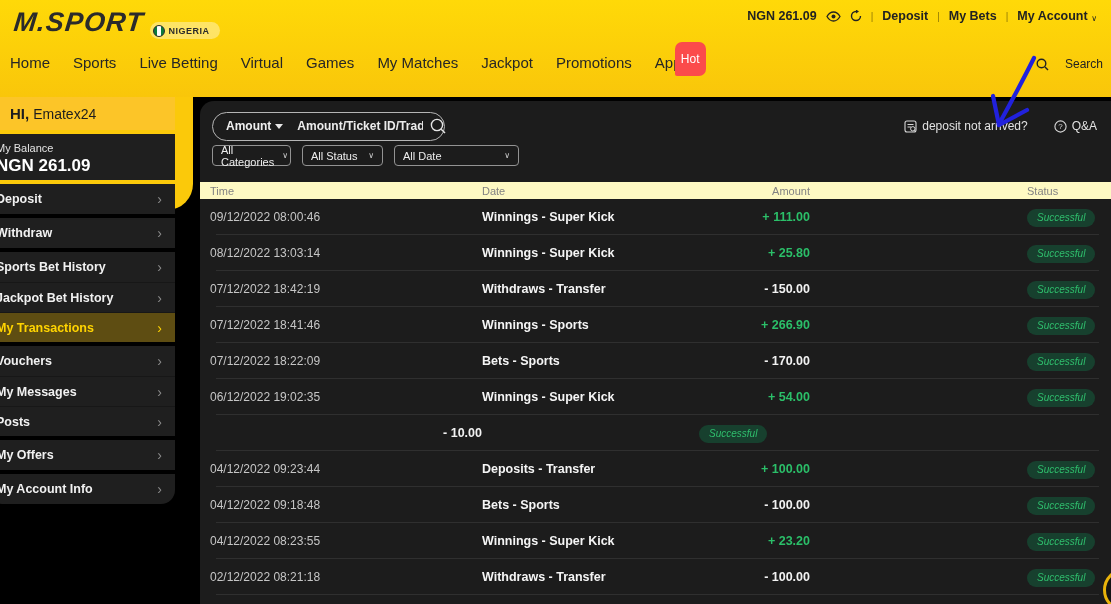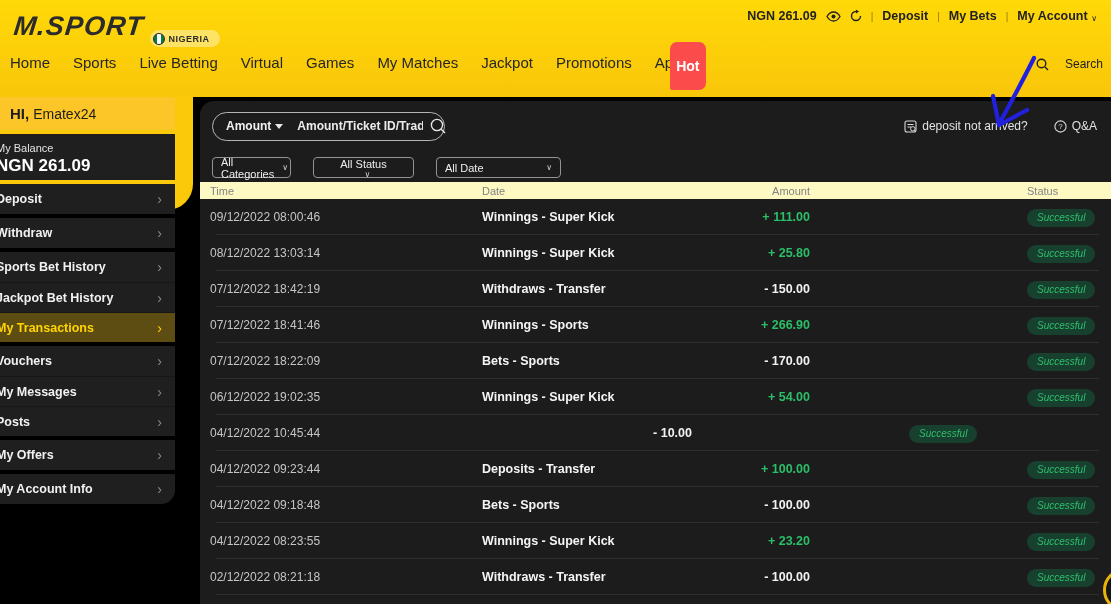--- a/index.html
+++ b/index.html
@@ -6,37 +6,37 @@
   html,body { width:1111px; height:604px; overflow:hidden; background:#000; font-family:"Liberation Sans", sans-serif; }
   .page { position:relative; width:1111px; height:604px; background:#000; }
 
   
   .header { position:absolute; left:0; top:0; width:1111px; height:97px;
             background:linear-gradient(180deg,#ffd908 0%,#f9c60a 100%); z-index:3; }
   .logo-row { position:absolute; left:14px; top:6px; display:flex; align-items:center; }
   .logo { font-style:italic; font-weight:900; font-size:27px; color:#2b2b2b; letter-spacing:1px; transform:skewX(-6deg); }
   .logo .dot { color:#2b2b2b; }
   .region-pill { display:flex; align-items:center; gap:4px; background:rgba(255,255,255,0.38);
-                 border-radius:10px; padding:2px 10px 2px 3px; margin-left:6px; margin-top:24px; height:17px; }
+                 border-radius:10px; padding:2px 10px 2px 3px; margin-left:6px; margin-top:16px; height:17px; }
   .flag { width:12px; height:12px; border-radius:50%; border:1px solid #2b2b2b;
           background:linear-gradient(90deg,#0a7b3c 33%,#fff 33%,#fff 66%,#0a7b3c 66%); }
   .region-pill span { font-size:9px; font-weight:700; color:#2b2b2b; letter-spacing:.5px; }
 
   .account-row { position:absolute; right:14px; top:9px; display:flex; align-items:center; gap:9px;
                  font-size:12.5px; font-weight:700; color:#222; }
   .account-row .sep { font-weight:400; color:rgba(0,0,0,.45); font-size:10px; }
   .eye svg, .refresh { display:block; }
   .refresh { font-size:13px; font-weight:400; }
   .chev-dn { font-size:8px; font-weight:400; position:relative; top:1px; }
 
   .nav-row { position:absolute; left:10px; top:54px; display:flex; align-items:center; gap:23px;
              font-size:15px; color:#262626; }
   .nav-item { position:relative; cursor:pointer; white-space:nowrap; }
   .hot-badge { position:absolute; top:-12px; right:-24px; background:#fb4b4b; color:#fff;
-               font-size:14px; font-weight:700; padding:16px 6px; border-radius:7px 7px 7px 2px; }
+               font-size:12px; font-weight:400; padding:10px 6px; border-radius:7px 7px 7px 2px; }
   .nav-search { position:absolute; right:8px; top:57px; display:flex; align-items:center; gap:16px;
                 font-size:12px; color:#222; }
 
   
   .ribbon { position:absolute; left:0; top:97px; width:193px; height:113px; background:#fbc90a;
             border-radius:0 0 26px 10px; z-index:4; }
 
   
   .sidebar { position:absolute; left:-12px; top:97px; width:187px; z-index:5; }
   .greeting { height:33px; background:#fcc528; color:#1e1e1e; display:flex; align-items:center;
@@ -65,26 +65,26 @@
   .search-pill .sel { font-size:12px; font-weight:700; display:flex; align-items:center; gap:4px; cursor:pointer; white-space:nowrap; }
   .search-pill .divider { width:1px; height:14px; background:#8a8a8a; }
   .search-pill input { background:transparent; border:none; outline:none; color:#f0f0f0;
                        font-size:12px; font-weight:700; width:126px; font-family:"Liberation Sans",sans-serif; }
   .search-pill input::placeholder { color:#ececec; opacity:1; }
   .pill-mag { margin-left:auto; }
 
   .top-links { margin-left:auto; display:flex; align-items:center; gap:26px; font-size:12px; color:#e2e2e2; }
   .tlink { display:flex; align-items:center; gap:5px; cursor:pointer; }
 
-  .filters-row { position:absolute; left:12px; top:56px; display:flex; gap:22px; }
+  .filters-row { position:absolute; left:12px; top:44px; display:flex; gap:11px; }
   .filter-box { height:21px; border:1px solid #939393; border-radius:4px; color:#ededed;
                 font-size:11px; display:flex; align-items:center; justify-content:space-between;
                 padding:0 8px; cursor:pointer; }
   .filter-box .v { font-size:8px; color:#cfcfcf; margin-left:8px; }
-  .fb-0 { width:79px; } .fb-1 { width:101px;flex-direction:column; } .fb-2 { width:125px; }
+  .fb-0 { width:79px; } .fb-1 { width:81px; } .fb-2 { width:125px; }
 
   
   .tbl-head { position:absolute; left:0; right:0; top:81px; height:17px; background:#fef9c3;
               display:grid; grid-template-columns:272px 210px 118px auto; align-items:center;
               padding-left:10px; font-size:11px; color:#838383; }
   .tbl-head .h-amount { text-align:right; }
   .tbl-head .h-status { padding-left:217px; }
   .tbl-body { position:absolute; left:0; right:0; top:98px; }
   .t-row { position:relative; height:36px; display:grid; grid-template-columns:272px 210px 118px auto;
            align-items:center; padding-left:10px; }
@@ -330,21 +330,20 @@
       </div>
 
       <div class="t-row">
         <span class="c-time">06/12/2022 19:02:35</span>
         <span class="c-type">Winnings - Super Kick</span>
         <span class="c-amount pos">+ 54.00</span>
         <span class="c-status"><span class="badge">Successful</span></span>
       </div>
 
       <div class="t-row">
-        <span class="c-time">04/12/2022 10:45:44</span>
         <span class="c-amount">- 10.00</span>
         <span class="c-status"><span class="badge">Successful</span></span>
       </div>
 
       <div class="t-row">
         <span class="c-time">04/12/2022 09:23:44</span>
         <span class="c-type">Deposits - Transfer</span>
         <span class="c-amount pos">+ 100.00</span>
         <span class="c-status"><span class="badge">Successful</span></span>
       </div>

